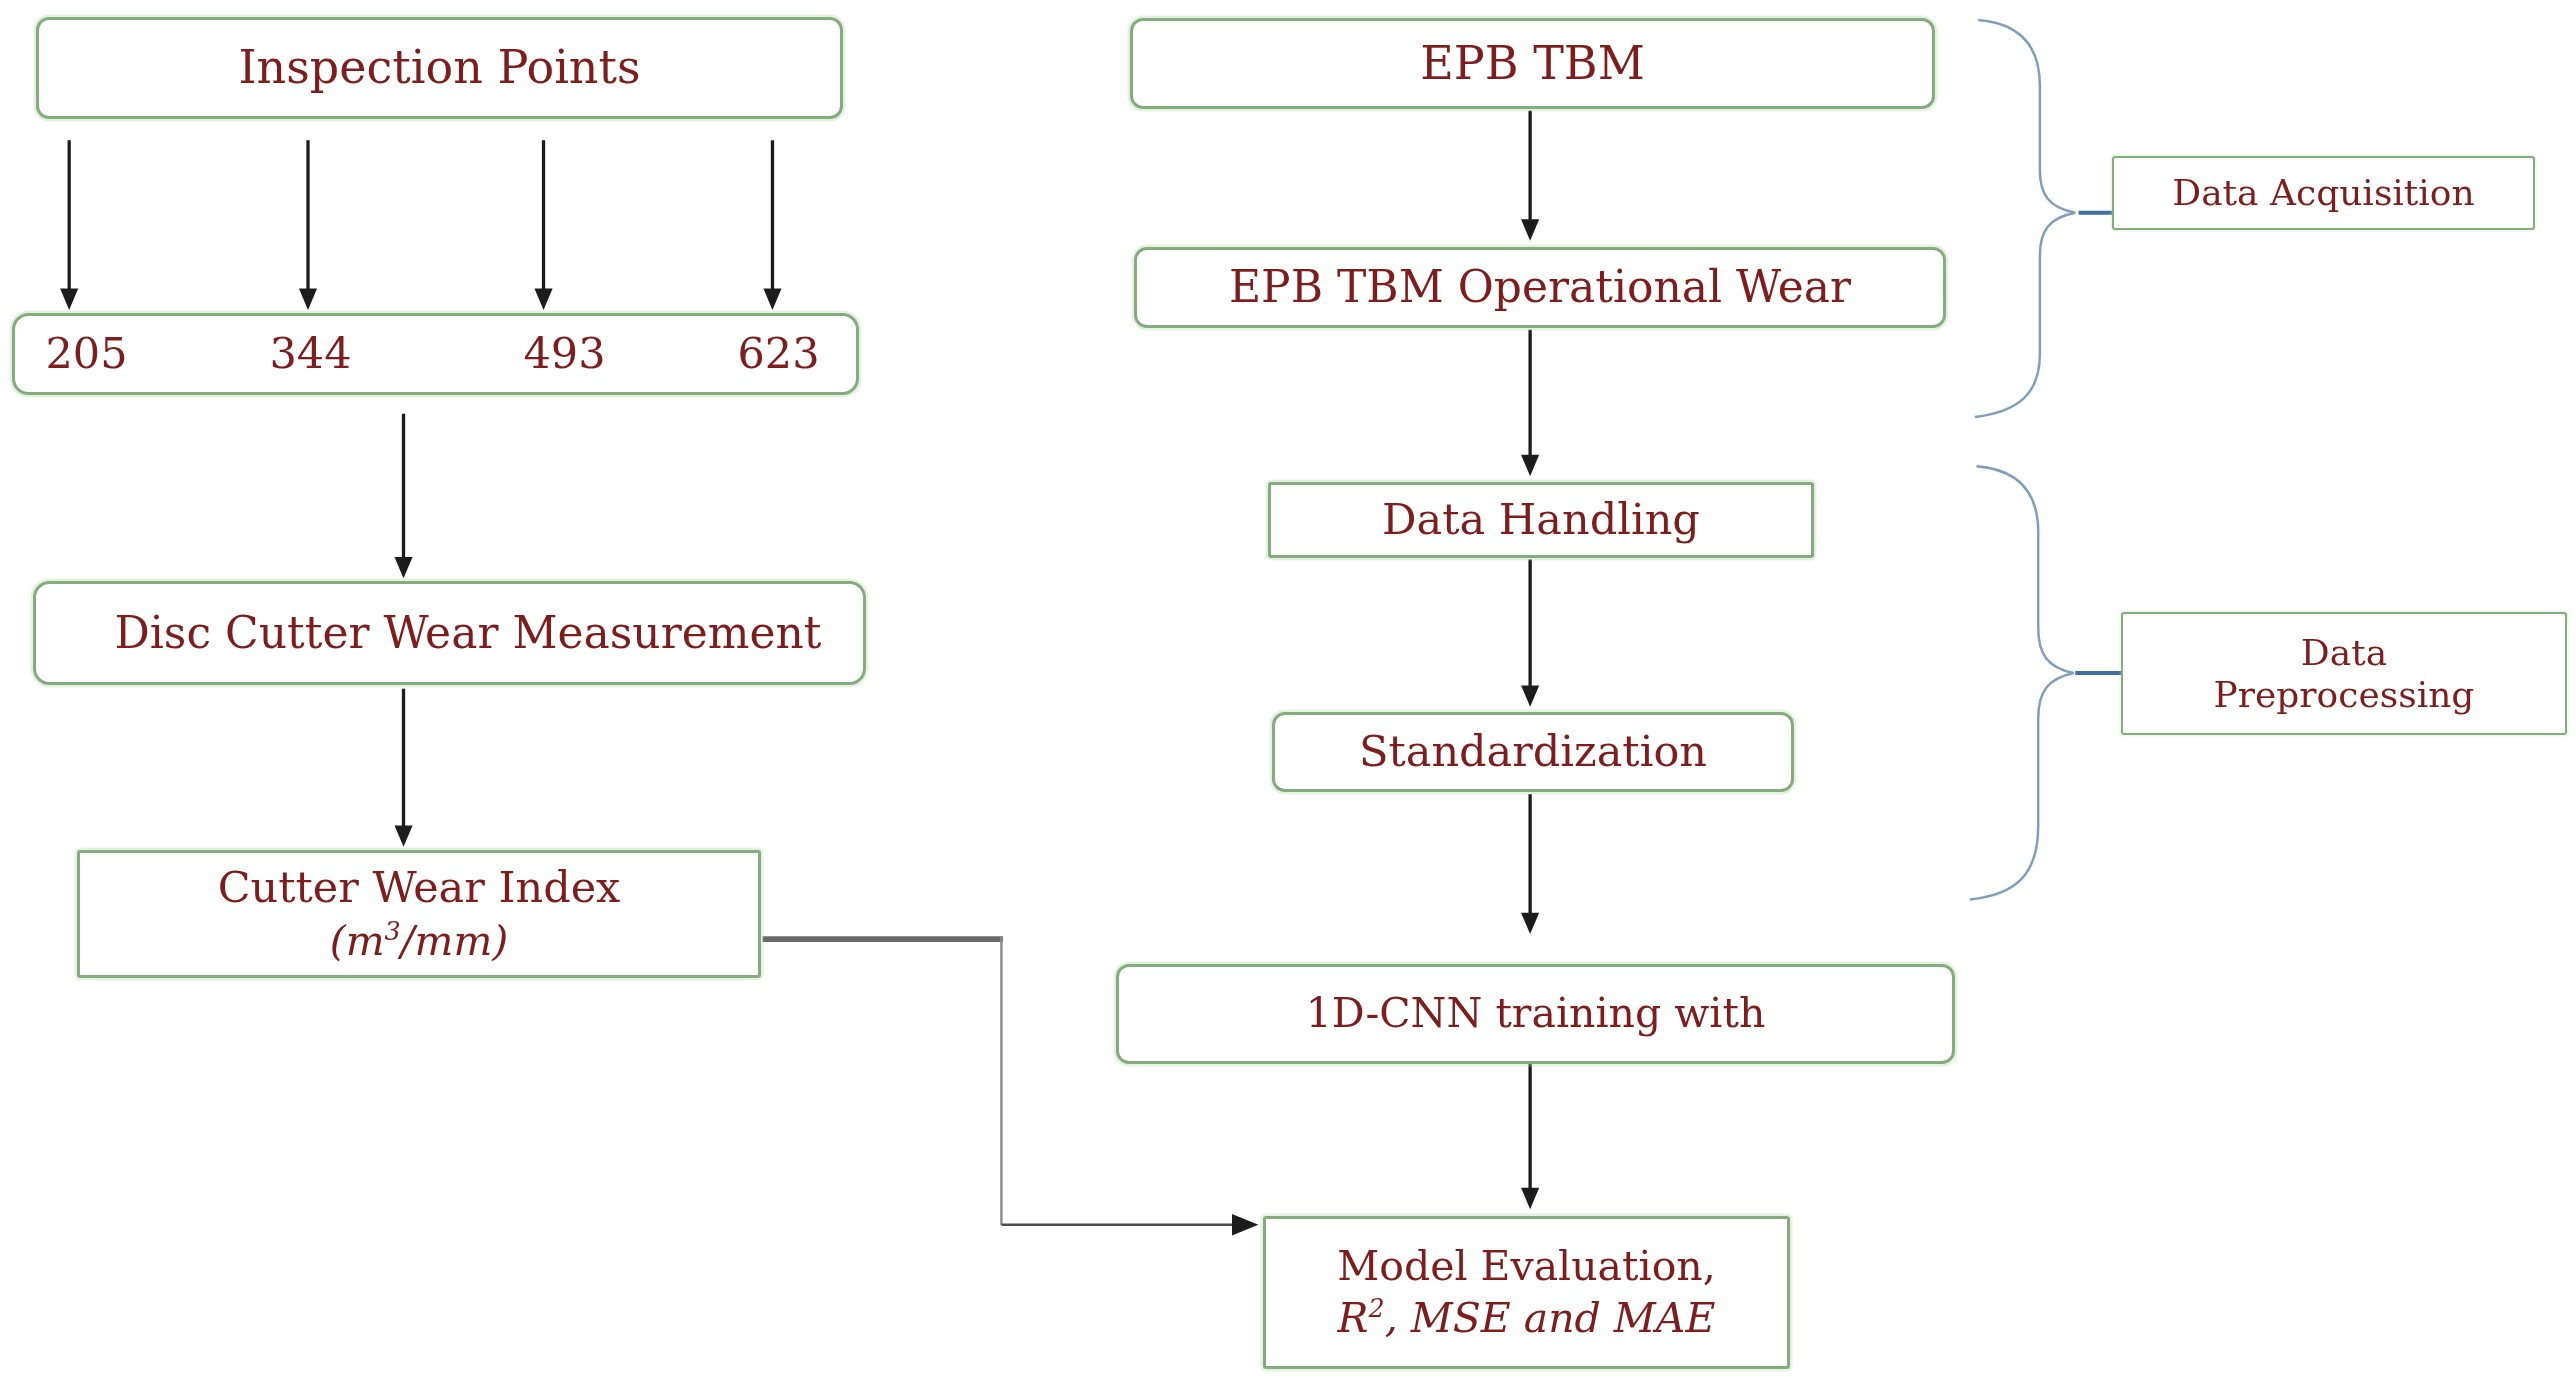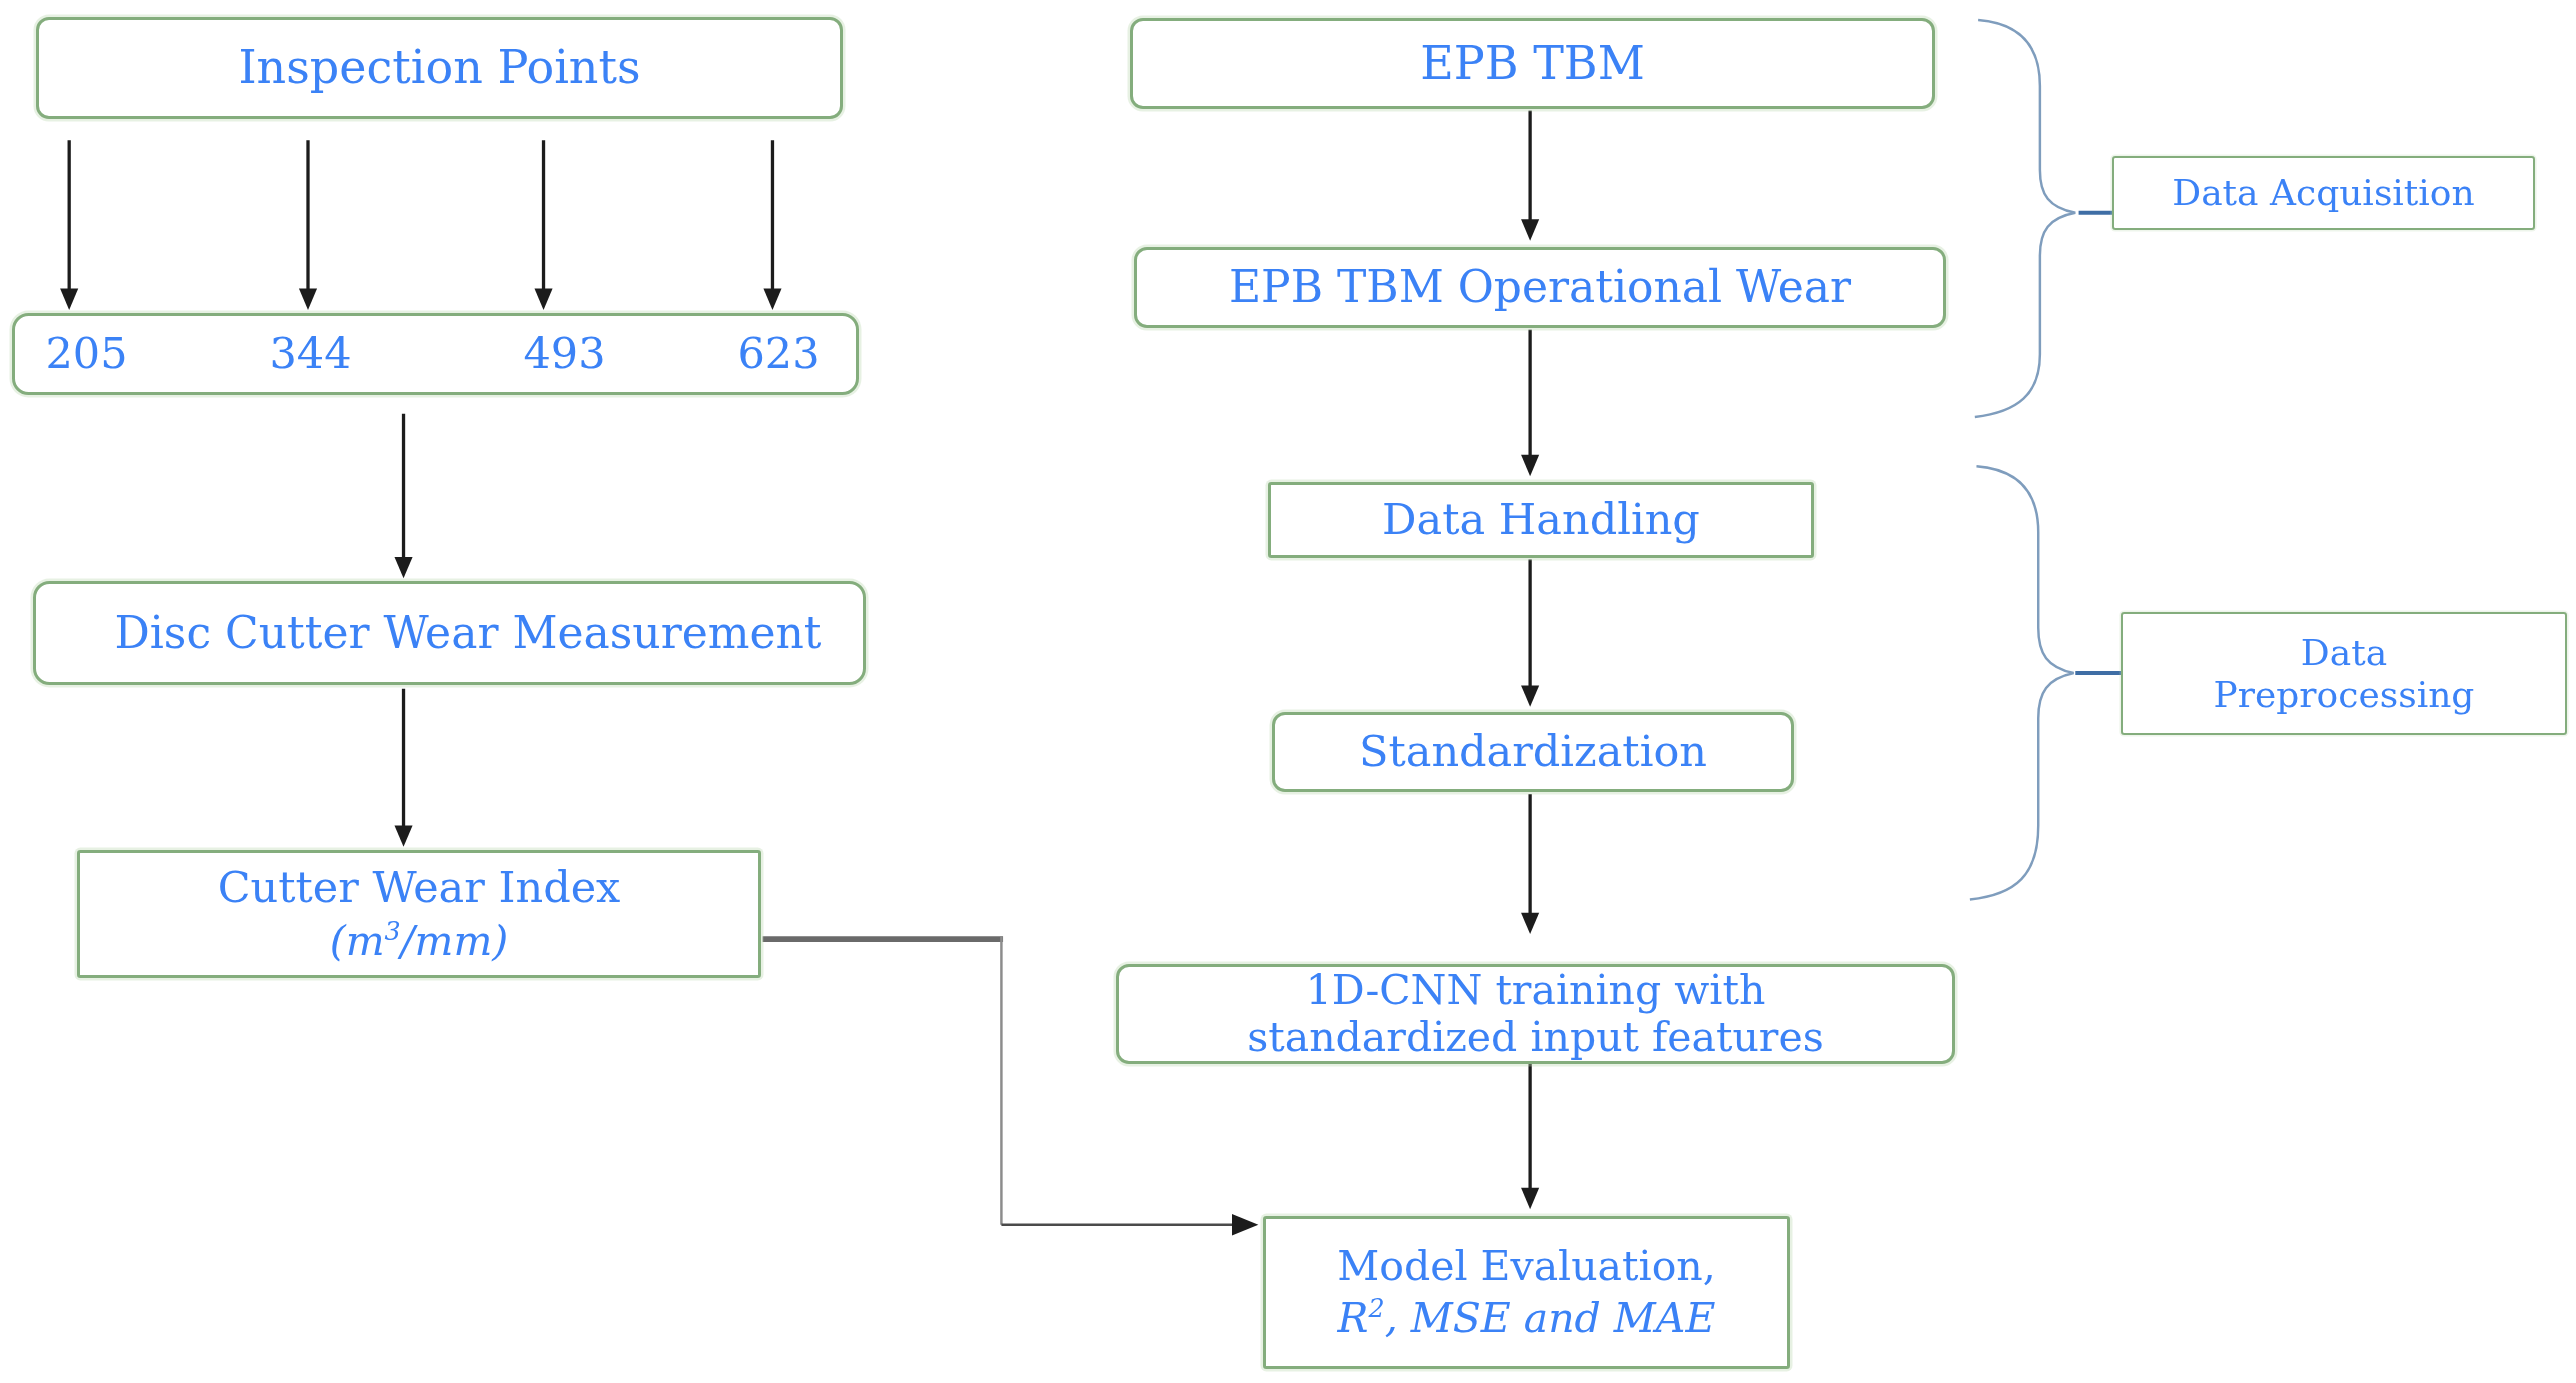--- a/index.html
+++ b/index.html
@@ -1,18 +1,18 @@
 <!DOCTYPE html>
 <html style="font-size:13px"><head>
 <meta charset="utf-8">
 <style>
   html,body{margin:0;padding:0;background:#ffffff;}
   body{width:2576px;height:1384px;overflow:hidden;}
   #canvas{position:relative;width:2576px;height:1384px;background:#ffffff;
-          font-family:"DejaVu Serif","Liberation Serif",serif;color:#3b82f6;}
+          font-family:"DejaVu Serif","Liberation Serif",serif;color:#7f1d1d;}
   #wires{position:absolute;left:0;top:0;width:2576px;height:1384px;}
   .box{position:absolute;box-sizing:border-box;background:#ffffff;
        border:3.3px solid #84ad7d;
        display:flex;flex-direction:column;align-items:center;justify-content:center;
        text-align:center;line-height:1.15;
        box-shadow:0 0 0 2.5px rgba(186,214,176,0.35);}
   .rounded{border-radius:16.5px;}
   .rounded-sm{border-radius:13px;}
   .square{border-radius:3.3px;}
   .label-box{border-width:2.5px;box-shadow:0 0 0 1.6px rgba(186,214,176,0.25);}
@@ -136,21 +136,20 @@
   <div class="box square t52" style="left:1268px;top:482px;width:546px;height:76px;">
     <span>Data Handling</span>
   </div>
 
   <div class="box rounded-sm t52" style="left:1272px;top:712px;width:522px;height:80px;">
     <span>Standardization</span>
   </div>
 
   <div class="box rounded-sm t50" style="left:1116px;top:964px;width:839px;height:100px;">
     <span>1D-CNN training with</span>
-    <span>standardized input features</span>
   </div>
 
   <div class="box square t50" style="left:1263px;top:1216px;width:527px;height:153px;">
     <span>Model Evaluation,</span>
     <span class="italic l2">
       <span>R</span><sup>2</sup><span>, MSE and MAE</span>
     </span>
   </div>
 
   <div class="box square label-box t48" style="left:2112px;top:156px;width:423px;height:74px;">

